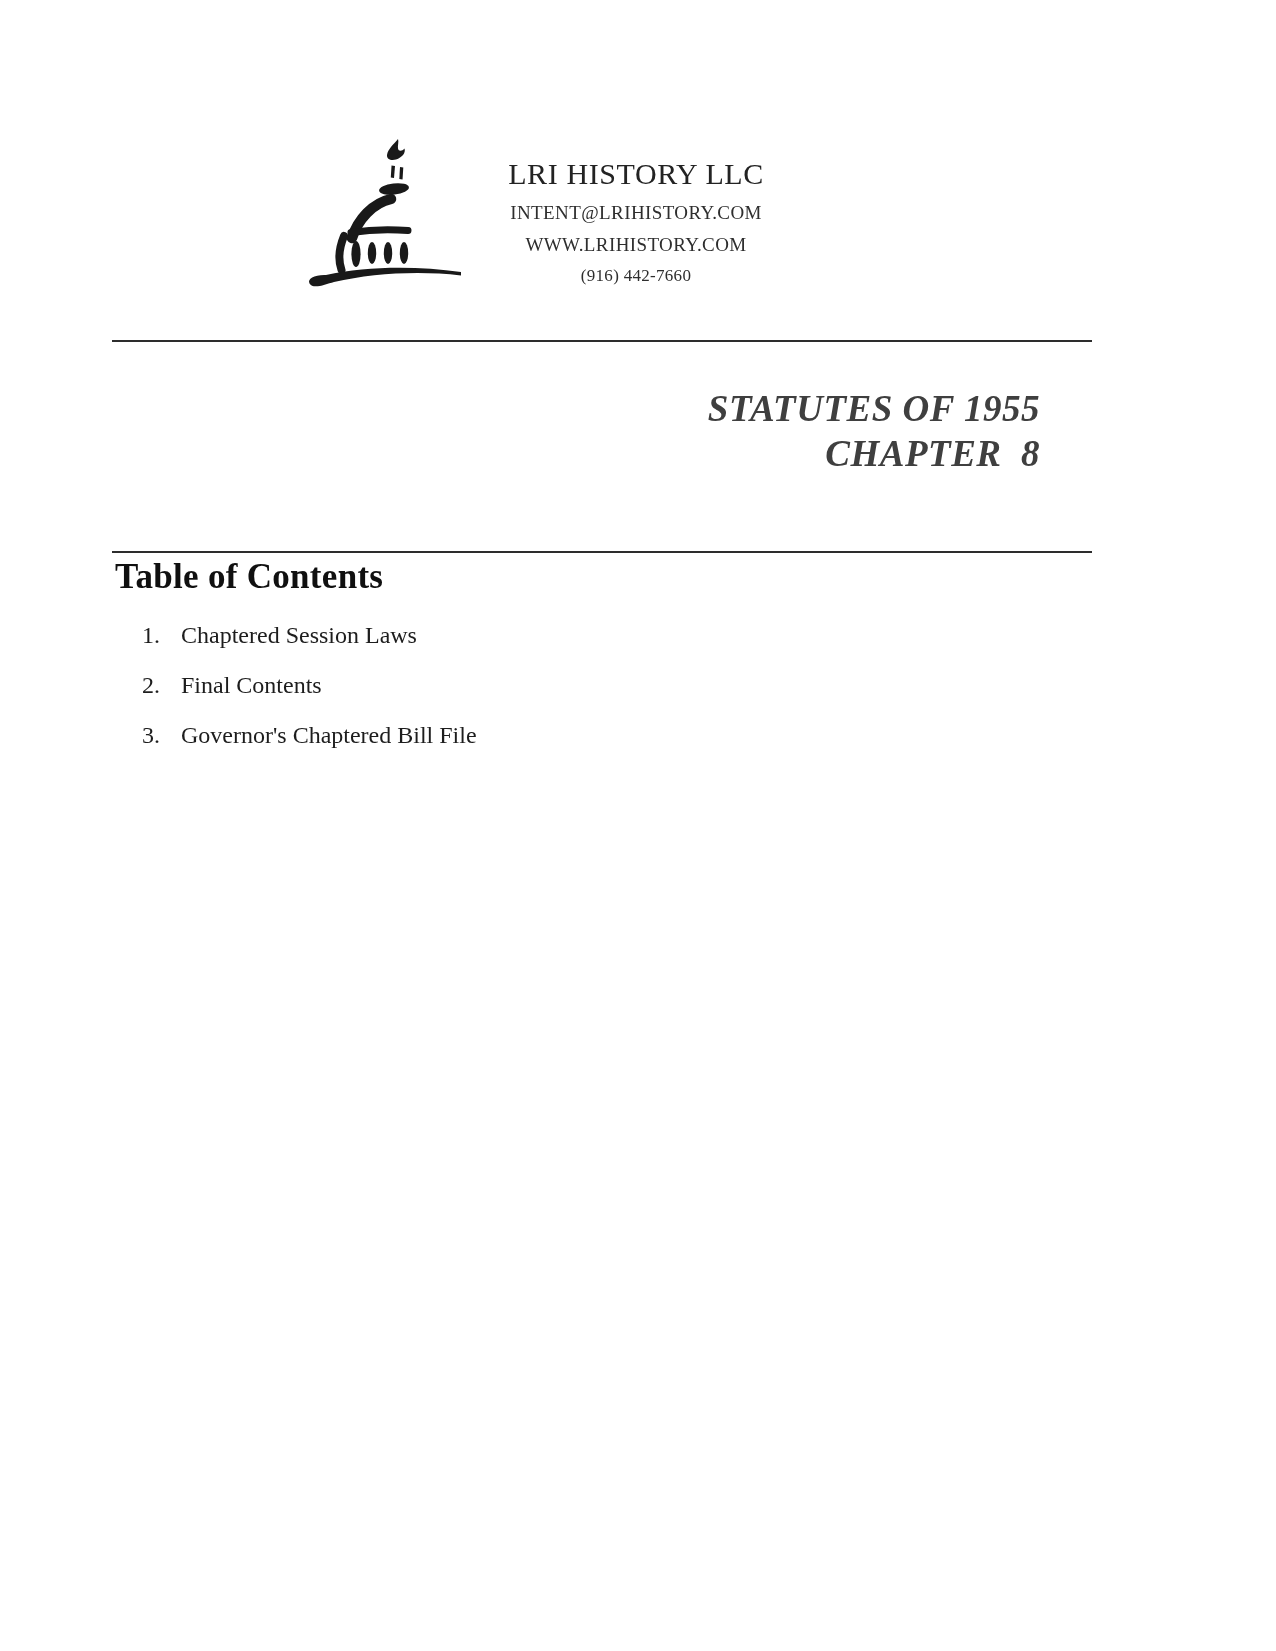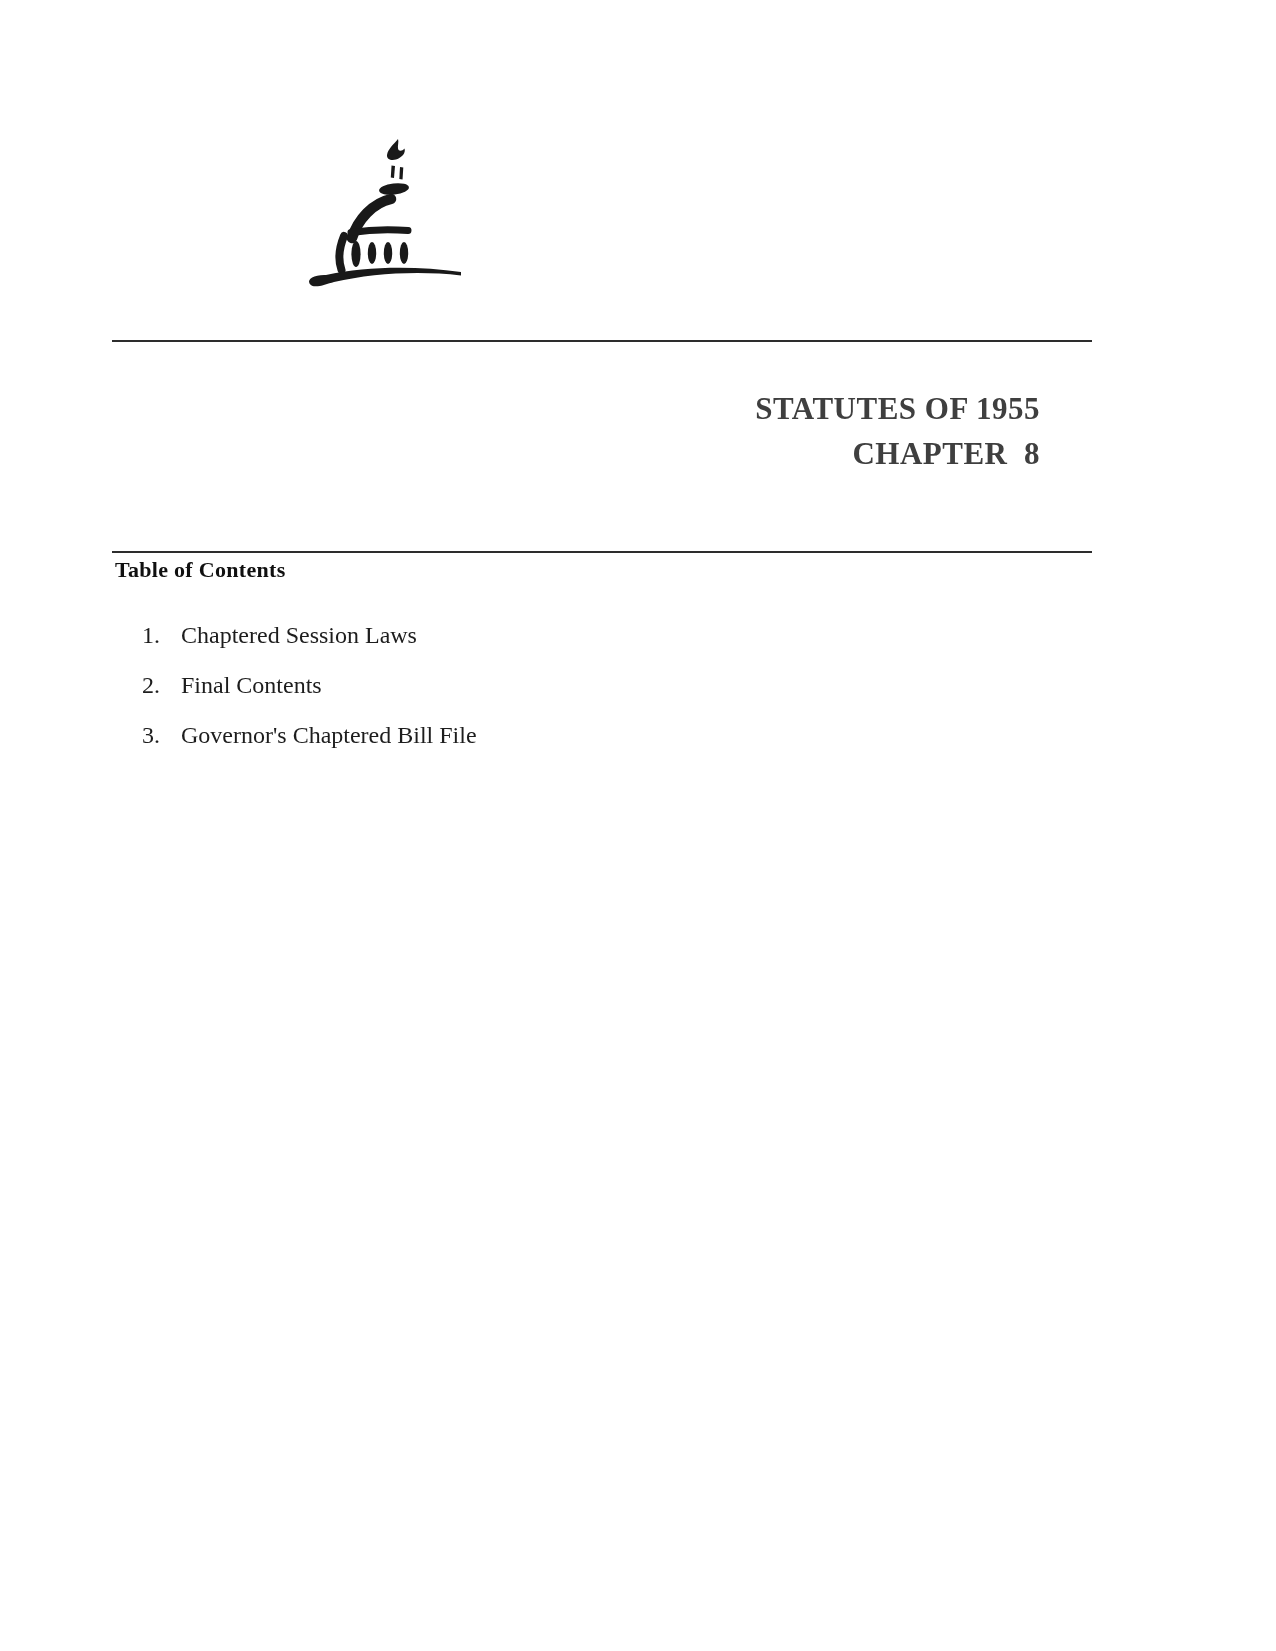--- a/index.html
+++ b/index.html
@@ -68,32 +68,33 @@
   
   .title-block {
     position: absolute;
     top: 386px;
     right: 236px;
     text-align: right;
     color: #3f3f3f;
     font-weight: bold;
   }
   .title-line {
-    font-size: 31px;
+    font-size: 37px;
     line-height: 45px;
     letter-spacing: 0.5px;
     white-space: pre-wrap; 
+    font-style: italic;
   }
 
   
   .toc-heading {
     position: absolute;
     left: 115px;
     top: 557px;
-    font-size: 22px;
+    font-size: 35px;
     font-weight: bold;
     color: #101010;
     letter-spacing: 0.3px;
     margin: 0;
   }
   .toc-list {
     position: absolute;
     left: 142px;
     top: 620px;
     color: #1d1d1d;
@@ -140,20 +141,26 @@
         <ellipse cx="64" cy="128" rx="4.6" ry="13"></ellipse>
         <ellipse cx="80" cy="127" rx="4.2" ry="11"></ellipse>
         <ellipse cx="96" cy="127" rx="4.2" ry="11"></ellipse>
         <ellipse cx="112" cy="127" rx="4.2" ry="11"></ellipse>
 
         <path d="M34 149 C 75 140, 125 140, 169 146 L 169 149.5 C 125 144.5, 80 147.5, 42 156 C 33 158.5, 21 163.5, 17.5 157.5 C 15 152.5, 23 148.5, 34 149 Z"></path>
       </g>
     </svg>
   </div>
 
+  <div class="header-text">
+    <div class="company-name">LRI HISTORY LLC</div>
+    <div class="contact-line">INTENT@LRIHISTORY.COM</div>
+    <div class="contact-line">WWW.LRIHISTORY.COM</div>
+    <div class="phone-line">(916) 442-7660</div>
+  </div>
 
   <div class="rule rule-top"></div>
   <div class="rule rule-bottom"></div>
 
   <div class="title-block">
     <div class="title-line">STATUTES OF 1955</div>
     <div class="title-line">CHAPTER  8</div>
   </div>
 
   <h1 class="toc-heading">Table of Contents</h1>

